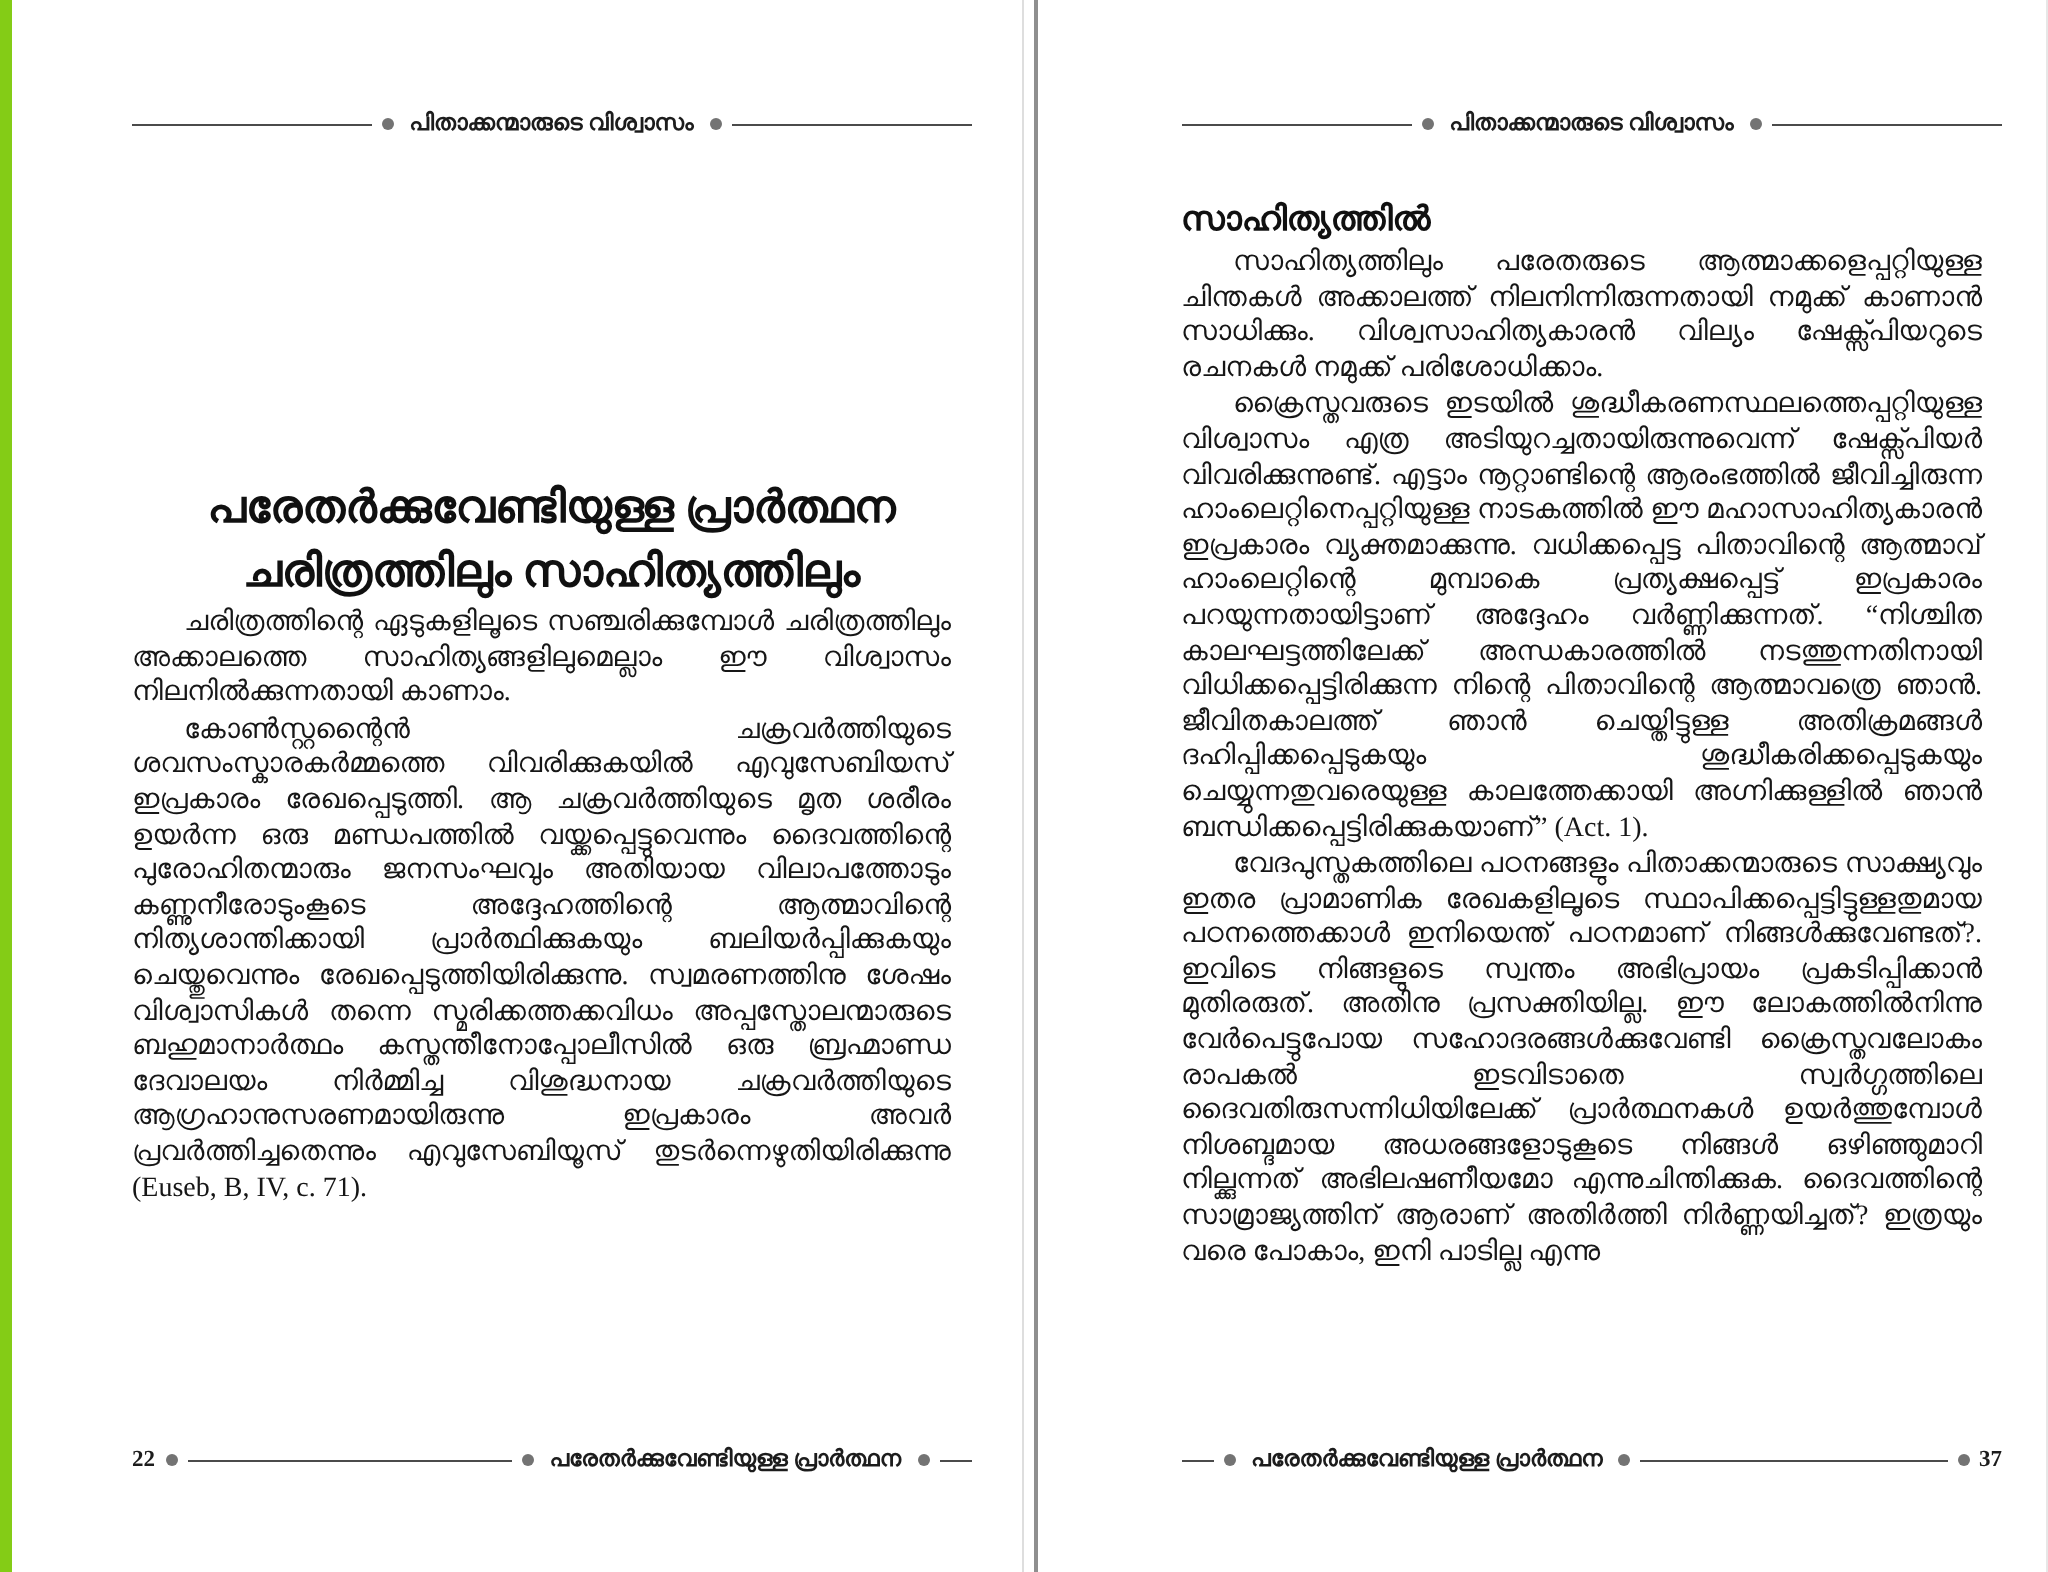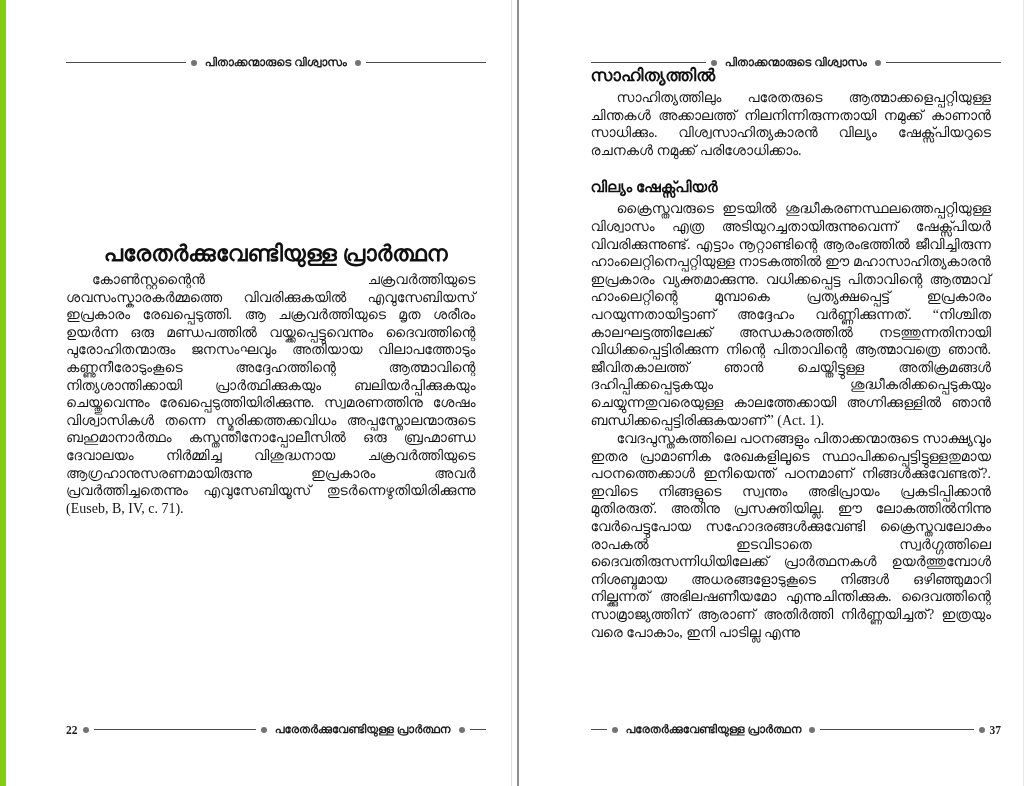--- a/index.html
+++ b/index.html
@@ -58,21 +58,21 @@
     font-weight: bold;
     color: #101010;
   }
   h3.sec-heading {
     margin: 18px 0 4px 0;
     font-size: 15.2px;
     line-height: 19px;
     font-weight: bold;
     color: #101010;
   }
-  .page.right h3.first-heading { margin-top: 66px; font-size: 17px; }
+  .page.right h3.first-heading { margin-top: 100px; font-size: 17px; }
   p.body-par {
     margin: 1px 10px 0 0;
     font-size: 14px;
     line-height: 17.6px;
     text-align: justify;
     text-indent: 26px;
     color: #161616;
   }
 </style>
 </head>
@@ -86,22 +86,24 @@
       <span class="rule"></span>
       <span class="dot"></span>
       <span class="orn-text">പിതാക്കന്മാരുടെ വിശ്വാസം</span>
       <span class="dot"></span>
       <span class="rule"></span>
     </div>
 
     <div class="content">
       <div class="chapter-title">
         <div>പരേതർക്കുവേണ്ടിയുള്ള പ്രാർത്ഥന</div>
+        <div>ചരിത്രത്തിലും സാഹിത്യത്തിലും</div>
       </div>
 
+      <p class="body-par">ചരിത്രത്തിന്റെ ഏടുകളിലൂടെ സഞ്ചരിക്കുമ്പോൾ ചരിത്രത്തിലും അക്കാലത്തെ സാഹിത്യങ്ങളിലുമെല്ലാം ഈ വിശ്വാസം നിലനിൽക്കുന്നതായി കാണാം.</p>
 
       <p class="body-par">കോൺസ്റ്റന്റൈൻ ചക്രവർത്തിയുടെ ശവസംസ്കാരകർമ്മത്തെ വിവരിക്കുകയിൽ എവുസേബിയസ് ഇപ്രകാരം രേഖപ്പെടുത്തി. ആ ചക്രവർത്തിയുടെ മൃത ശരീരം ഉയർന്ന ഒരു മണ്ഡപത്തിൽ വയ്ക്കപ്പെട്ടുവെന്നും ദൈവത്തിന്റെ പുരോഹിതന്മാരും ജനസംഘവും അതിയായ വിലാപത്തോടും കണ്ണുനീരോടുംകൂടെ അദ്ദേഹത്തിന്റെ ആത്മാവിന്റെ നിത്യശാന്തിക്കായി പ്രാർത്ഥിക്കുകയും ബലിയർപ്പിക്കുകയും ചെയ്തുവെന്നും രേഖപ്പെടുത്തിയിരിക്കുന്നു. സ്വമരണത്തിനു ശേഷം വിശ്വാസികൾ തന്നെ സ്മരിക്കത്തക്കവിധം അപ്പസ്തോലന്മാരുടെ ബഹുമാനാർത്ഥം കസ്തന്തീനോപ്പോലീസിൽ ഒരു ബ്രഹ്മാണ്ഡ ദേവാലയം നിർമ്മിച്ച വിശുദ്ധനായ ചക്രവർത്തിയുടെ ആഗ്രഹാനുസരണമായിരുന്നു ഇപ്രകാരം അവർ പ്രവർത്തിച്ചതെന്നും എവുസേബിയൂസ് തുടർന്നെഴുതിയിരിക്കുന്നു (Euseb, B, IV, c. 71).</p>
     </div>
 
     <div class="ornament footer">
       <span class="pageno">22</span>
       <span class="dot"></span>
       <span class="rule"></span>
       <span class="dot"></span>
       <span class="orn-text">പരേതർക്കുവേണ്ടിയുള്ള പ്രാർത്ഥന</span>
@@ -119,21 +121,20 @@
       <span class="dot"></span>
       <span class="orn-text">പിതാക്കന്മാരുടെ വിശ്വാസം</span>
       <span class="dot"></span>
       <span class="rule"></span>
     </div>
 
     <div class="content">
       <h3 class="sec-heading first-heading">സാഹിത്യത്തിൽ</h3>
       <p class="body-par">സാഹിത്യത്തിലും പരേതരുടെ ആത്മാക്കളെപ്പറ്റിയുള്ള ചിന്തകൾ അക്കാലത്ത് നിലനിന്നിരുന്നതായി നമുക്ക് കാണാൻ സാധിക്കും. വിശ്വസാഹിത്യകാരൻ വില്യം ഷേക്സ്പിയറുടെ രചനകൾ നമുക്ക് പരിശോധിക്കാം.</p>
 
-      <h3 class="sec-heading">വില്യം ഷേക്സ്പിയർ</h3>
       <p class="body-par">ക്രൈസ്തവരുടെ ഇടയിൽ ശുദ്ധീകരണസ്ഥലത്തെപ്പറ്റിയുള്ള വിശ്വാസം എത്ര അടിയുറച്ചതായിരുന്നുവെന്ന് ഷേക്സ്പിയർ വിവരിക്കുന്നുണ്ട്. എട്ടാം നൂറ്റാണ്ടിന്റെ ആരംഭത്തിൽ ജീവിച്ചിരുന്ന ഹാംലെറ്റിനെപ്പറ്റിയുള്ള നാടകത്തിൽ ഈ മഹാസാഹിത്യകാരൻ ഇപ്രകാരം വ്യക്തമാക്കുന്നു. വധിക്കപ്പെട്ട പിതാവിന്റെ ആത്മാവ് ഹാംലെറ്റിന്റെ മുമ്പാകെ പ്രത്യക്ഷപ്പെട്ട് ഇപ്രകാരം പറയുന്നതായിട്ടാണ് അദ്ദേഹം വർണ്ണിക്കുന്നത്. “നിശ്ചിത കാലഘട്ടത്തിലേക്ക് അന്ധകാരത്തിൽ നടത്തുന്നതിനായി വിധിക്കപ്പെട്ടിരിക്കുന്ന നിന്റെ പിതാവിന്റെ ആത്മാവത്രെ ഞാൻ. ജീവിതകാലത്ത് ഞാൻ ചെയ്തിട്ടുള്ള അതിക്രമങ്ങൾ ദഹിപ്പിക്കപ്പെടുകയും ശുദ്ധീകരിക്കപ്പെടുകയും ചെയ്യുന്നതുവരെയുള്ള കാലത്തേക്കായി അഗ്നിക്കുള്ളിൽ ഞാൻ ബന്ധിക്കപ്പെട്ടിരിക്കുകയാണ്” (Act. 1).</p>
       <p class="body-par">വേദപുസ്തകത്തിലെ പഠനങ്ങളും പിതാക്കന്മാരുടെ സാക്ഷ്യവും ഇതര പ്രാമാണിക രേഖകളിലൂടെ സ്ഥാപിക്കപ്പെട്ടിട്ടുള്ളതുമായ പഠനത്തെക്കാൾ ഇനിയെന്ത് പഠനമാണ് നിങ്ങൾക്കുവേണ്ടത്?. ഇവിടെ നിങ്ങളുടെ സ്വന്തം അഭിപ്രായം പ്രകടിപ്പിക്കാൻ മുതിരരുത്. അതിനു പ്രസക്തിയില്ല. ഈ ലോകത്തിൽനിന്നു വേർപെട്ടുപോയ സഹോദരങ്ങൾക്കുവേണ്ടി ക്രൈസ്തവലോകം രാപകൽ ഇടവിടാതെ സ്വർഗ്ഗത്തിലെ ദൈവതിരുസന്നിധിയിലേക്ക് പ്രാർത്ഥനകൾ ഉയർത്തുമ്പോൾ നിശബ്ദമായ അധരങ്ങളോടുകൂടെ നിങ്ങൾ ഒഴിഞ്ഞുമാറി നില്ക്കുന്നത് അഭിലഷണീയമോ എന്നുചിന്തിക്കുക. ദൈവത്തിന്റെ സാമ്രാജ്യത്തിന് ആരാണ് അതിർത്തി നിർണ്ണയിച്ചത്? ഇത്രയും വരെ പോകാം, ഇനി പാടില്ല എന്നു</p>
     </div>
 
     <div class="ornament footer">
       <span class="rule short"></span>
       <span class="dot"></span>
       <span class="orn-text">പരേതർക്കുവേണ്ടിയുള്ള പ്രാർത്ഥന</span>
       <span class="dot"></span>
       <span class="rule"></span>

